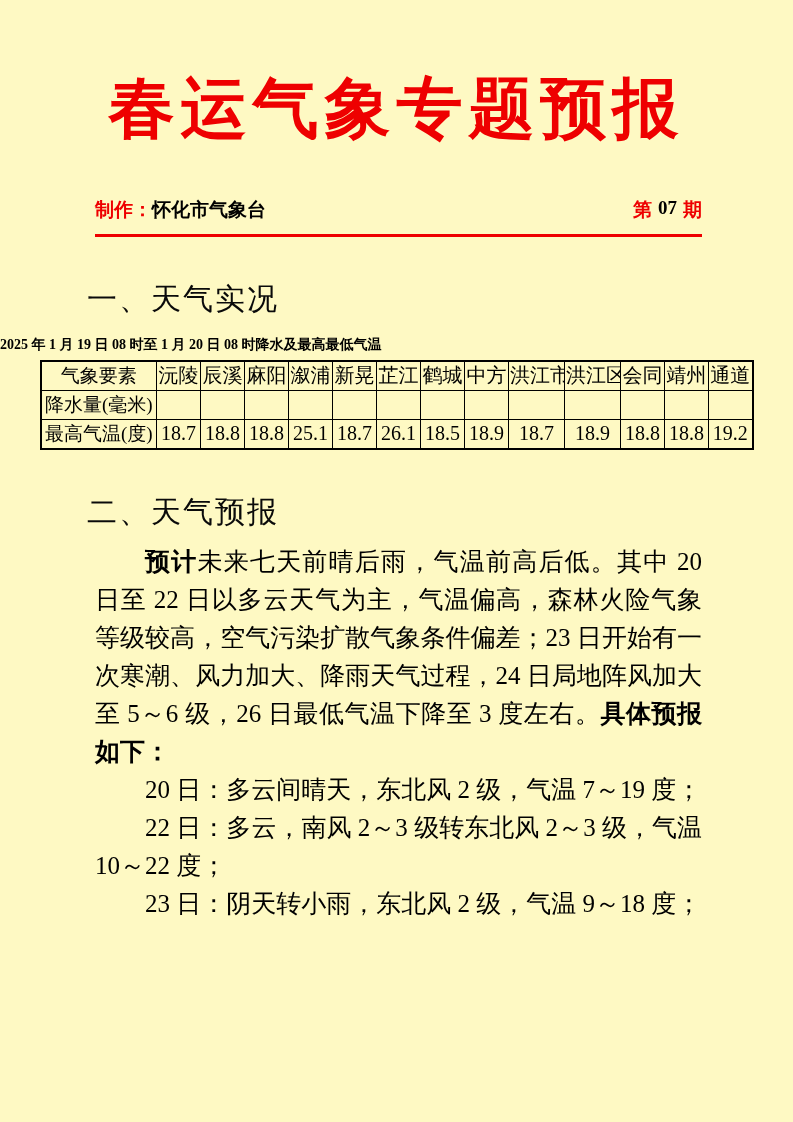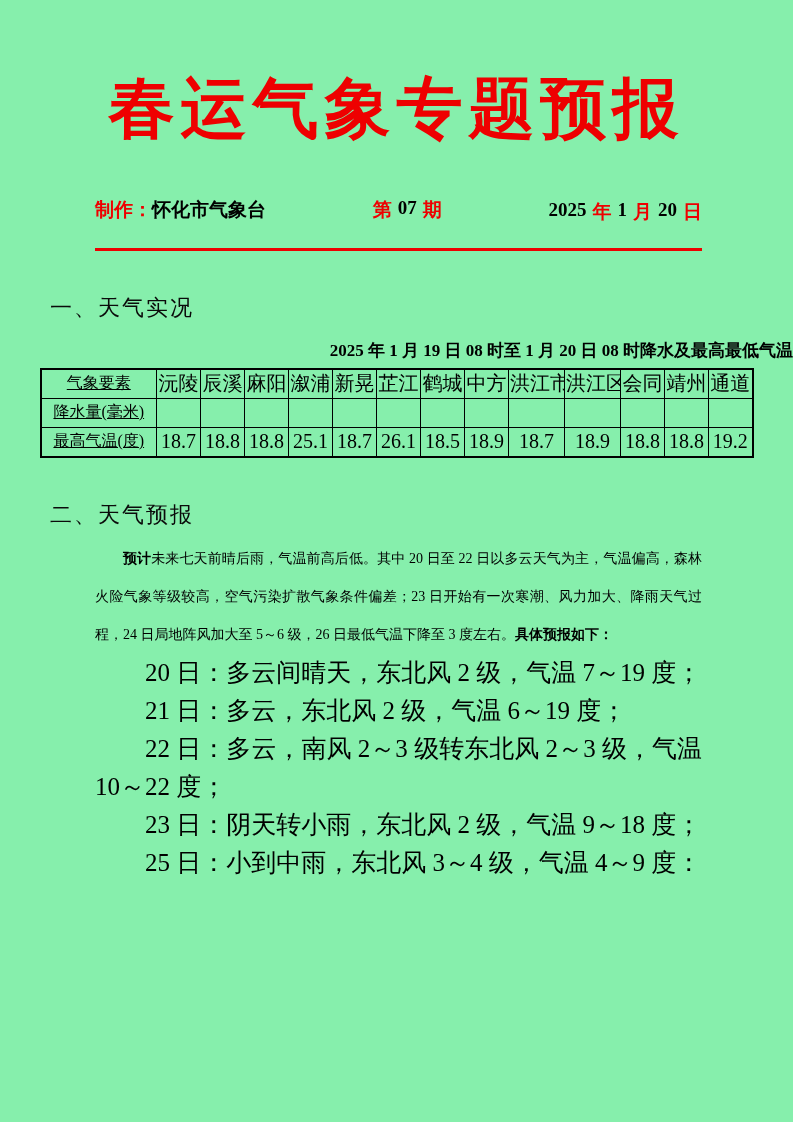--- a/index.html
+++ b/index.html
@@ -1,19 +1,19 @@
 <!DOCTYPE html>
 <html lang="zh"><head>
 <meta charset="utf-8">
 <style>
   html,body { margin:0; padding:0; background:#ffffff; }
   .page {
     position:relative;
     width:793px; height:1122px;
-    background:#86efac;
+    background:#fef9c3;
     overflow:hidden;
     font-family:"Liberation Serif","DejaVu Serif",serif;
     color:#000;
   }
   
   .doc-title {
     margin:68px 40px 0 40px;
     text-align:center;
     font-size:66px;
     line-height:1.25;
@@ -24,66 +24,66 @@
     white-space:nowrap;
   }
   
   .info-row {
     margin:46px 91px 0 95px;
     display:flex;
     justify-content:space-between;
     align-items:baseline;
     font-size:19px;
     font-weight:bold;
-    padding-bottom:23px;
+    padding-bottom:11px;
     border-bottom:3px solid #ee0000;
     font-family:"Liberation Serif","DejaVu Serif",serif;
   }
   .red { color:#ee0000; }
   .blk { color:#000000; }
   .issue, .issue-date { display:flex; gap:6px; }
   
   .sec-heading {
-    margin:42px 91px 0 50px;
-    font-size:22px;
+    margin:42px 91px 0 87px;
+    font-size:30px;
     font-weight:500;
     letter-spacing:2px;
     font-family:"Liberation Sans","DejaVu Sans",sans-serif;
     color:#0a0a0a;
   }
   
   .table-title {
     margin:16px 0 0 0;
-    text-align:right;
-    font-size:17px;
+    text-align:left;
+    font-size:14px;
     font-weight:bold;
     color:#000;
   }
   table.weather {
     margin:6px auto 0 auto;
     width:712px;
     border-collapse:collapse;
     table-layout:fixed;
     border:2px solid #000;
   }
   table.weather td {
     border:1px solid #000;
     height:28px;
     text-align:center;
     vertical-align:middle;
     font-size:20px;
     padding:0 1px;
     overflow:hidden;
     white-space:nowrap;
   }
-  table.weather td.row-label { font-size:16px;text-decoration:underline; }
+  table.weather td.row-label { font-size:19px; }
   
   .forecast-para {
     margin:10px 91px 0 95px;
-    font-size:14px;
+    font-size:25px;
     line-height:38px;
     text-align:justify;
     text-indent:2em;
   }
   .forecast-para b { font-weight:bold; }
   .daily-item {
     margin:0 91px 0 95px;
     font-size:25px;
     line-height:38px;
     text-align:justify;
@@ -98,28 +98,20 @@
   <div class="doc-title">春运气象专题预报</div>
 
   <div class="info-row">
     <div>
       <span class="red">制作：</span><span class="blk">怀化市气象台</span>
     </div>
     <div class="issue">
       <span class="red">第</span>
       <span class="blk">07</span>
       <span class="red">期</span>
-    </div>
-    <div class="issue-date">
-      <span class="blk">2025</span>
-      <span class="red">年</span>
-      <span class="blk">1</span>
-      <span class="red">月</span>
-      <span class="blk">20</span>
-      <span class="red">日</span>
     </div>
   </div>
 
   <div class="sec-heading">一、天气实况</div>
 
   <div class="table-title">2025 年 1 月 19 日 08 时至 1 月 20 日 08 时降水及最高最低气温</div>
 
   <table class="weather">
     <colgroup>
       <col style="width:116px">
@@ -187,18 +179,16 @@
       <td>19.2</td>
     </tr>
   </tbody>
     </table>
 
   <div class="sec-heading">二、天气预报</div>
 
   <p class="forecast-para"><b>预计</b><span>未来七天前晴后雨，气温前高后低。其中 20 日至 22 日以多云天气为主，气温偏高，森林火险气象等级较高，空气污染扩散气象条件偏差；23 日开始有一次寒潮、风力加大、降雨天气过程，24 日局地阵风加大至 5～6 级，26 日最低气温下降至 3 度左右。</span><b>具体预报如下：</b></p>
 
   <p class="daily-item">20 日：多云间晴天，东北风 2 级，气温 7～19 度；</p>
-  <p class="daily-item">21 日：多云，东北风 2 级，气温 6～19 度；</p>
   <p class="daily-item">22 日：多云，南风 2～3 级转东北风 2～3 级，气温 10～22 度；</p>
   <p class="daily-item">23 日：阴天转小雨，东北风 2 级，气温 9～18 度；</p>
-  <p class="daily-item">25 日：小到中雨，东北风 3～4 级，气温 4～9 度：</p>
 
 </div>
 
 </body></html>

